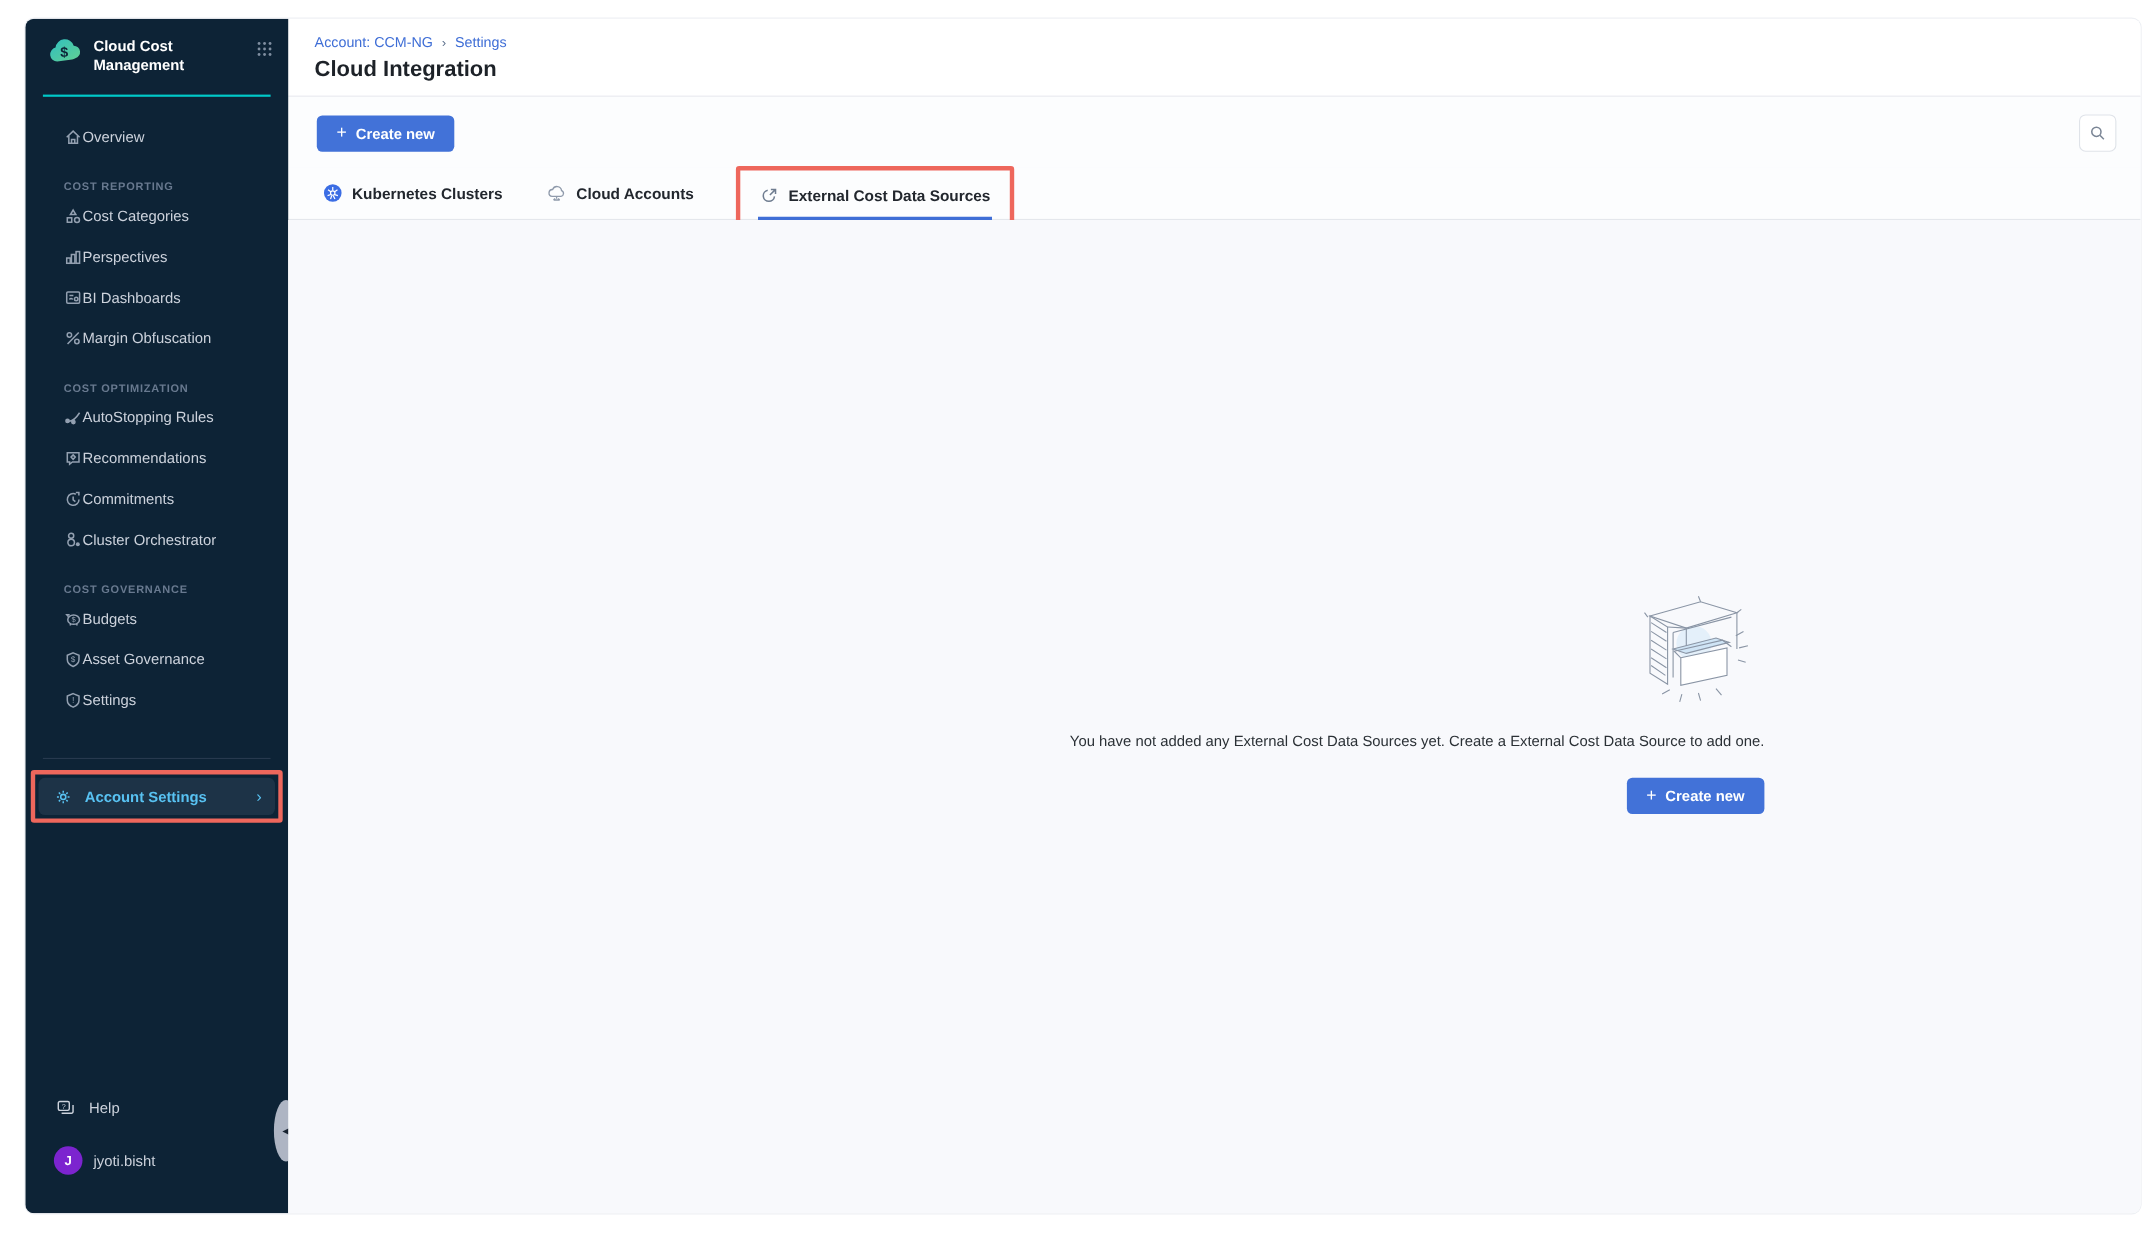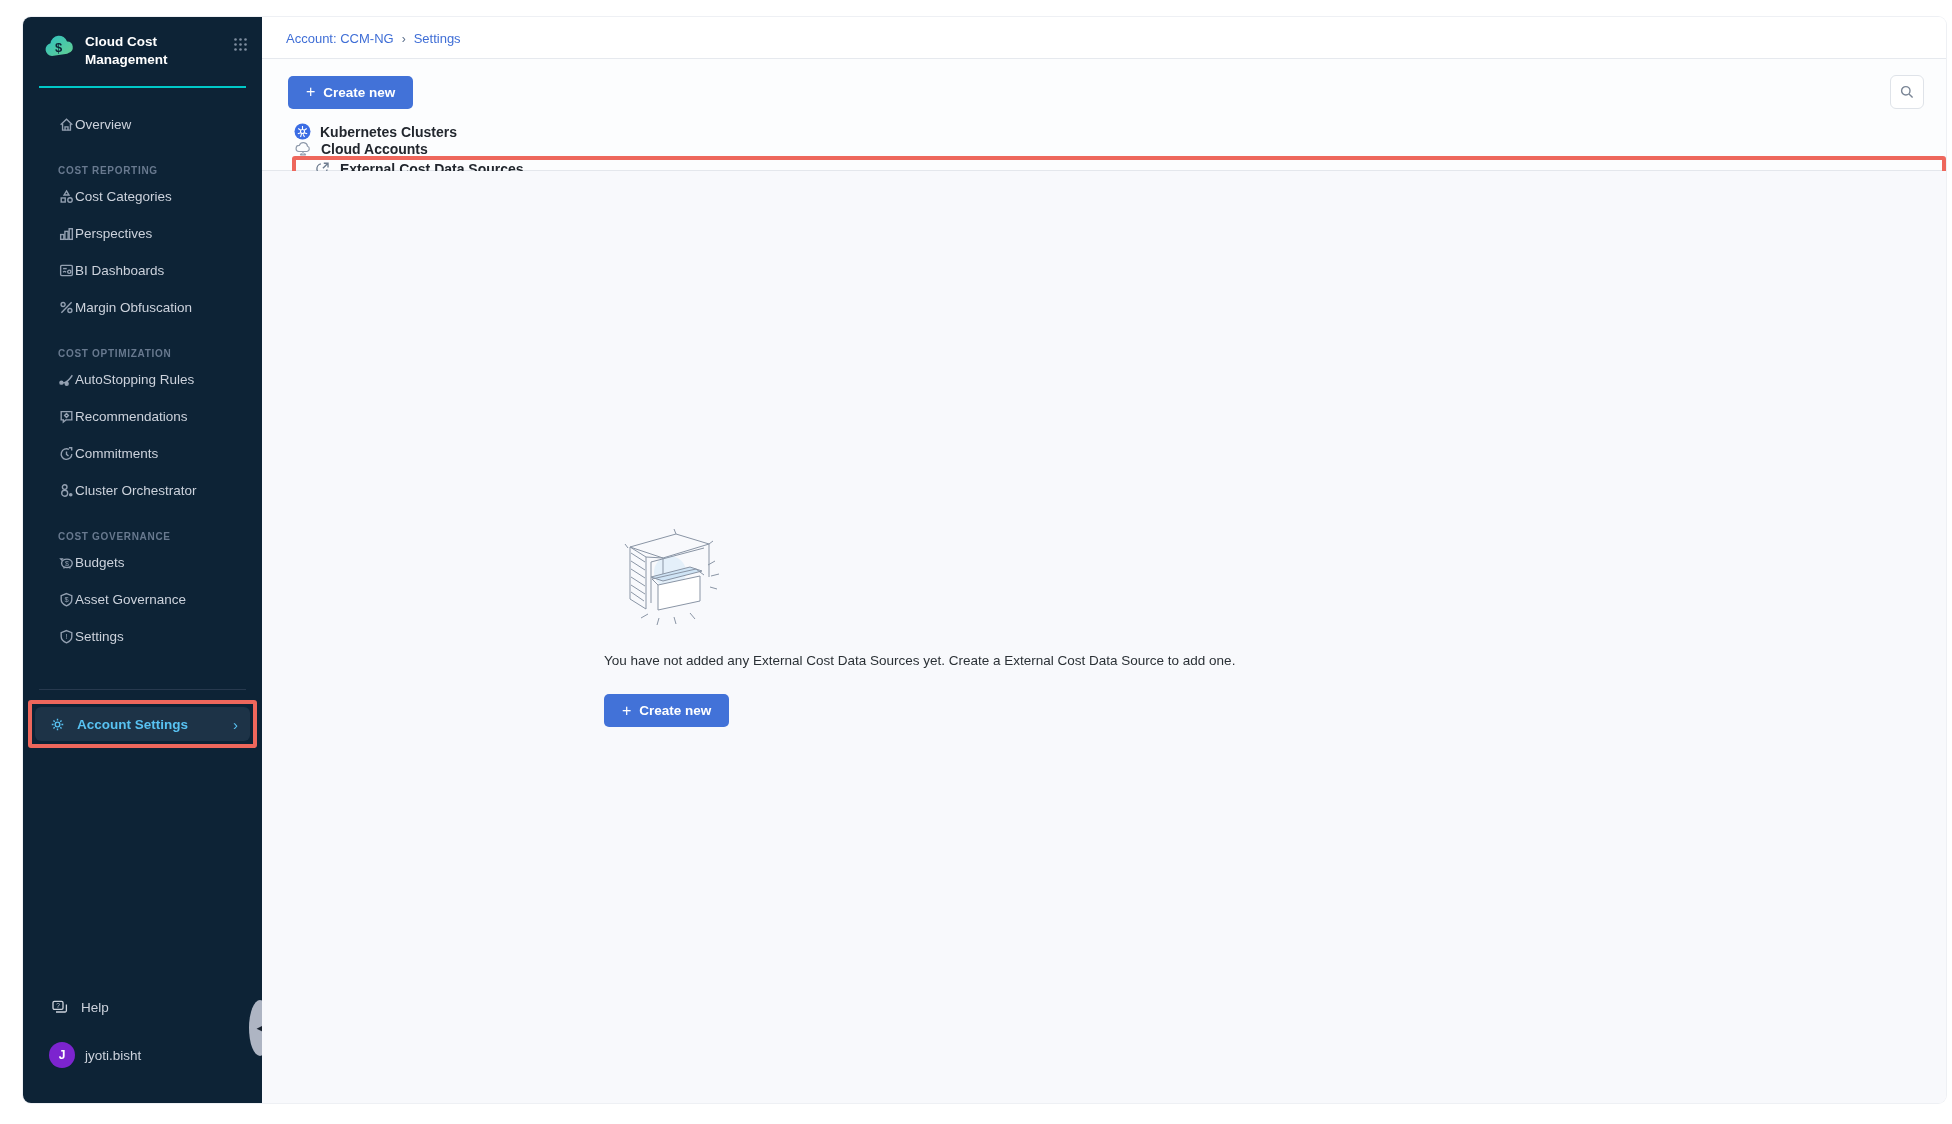--- a/index.html
+++ b/index.html
@@ -39,27 +39,27 @@
   .crumb-link { color:#3f6ed6; text-decoration:none; cursor:pointer; }
   .crumb-sep { color:#5b6f8c; font-size:12px; }
   .page-title { margin-top:6px; font-size:20px; font-weight:700; color:#1d2228; }
   .hdr-divider { height:1px; background:#e6e9ee; }
 
   .toolbar { background:#fcfdfe; display:flex; align-items:center; justify-content:space-between; padding:16px 22px 14px 26px; }
   .btn-primary { background:#4272d8; color:#fff; font-family:inherit; font-weight:700; font-size:13.5px; border:none; border-radius:5px; padding:0 18px; height:33px; display:inline-flex; align-items:center; gap:8px; cursor:pointer; }
   .btn-primary .plus { font-weight:400; font-size:16px; line-height:1; }
   .search-btn { width:34px; height:34px; background:#fff; border:1px solid #dfe3e9; border-radius:6px; display:flex; align-items:center; justify-content:center; cursor:pointer; color:#7b8696; }
 
-  .tabs { background:#fcfdfe; display:flex; align-items:stretch; height:48px; padding-left:30px; border-bottom:1px solid #e4e7ec;flex-direction:column; }
+  .tabs { background:#fcfdfe; display:flex; align-items:stretch; height:48px; padding-left:30px; border-bottom:1px solid #e4e7ec; }
   .tab { display:flex; align-items:center; gap:9px; margin-right:36px; font-weight:700; font-size:14px; color:#22272e; cursor:pointer; padding:0 2px; }
   .annotation-tab { display:flex; align-items:stretch; border:4px solid #ee675c; border-radius:3px; margin:-1px 0 -5px; padding:0 16px; }
   .tab.active { box-shadow: inset 0 -3px 0 #3f6ed6; margin-right:0; }
 
   .content { flex:1; position:relative; background:#f8f9fc; }
-  .empty { position:absolute; left:50%; top:346px; transform:translateX(-50%); display:flex; flex-direction:column; align-items:flex-start; width:1000px; }
+  .empty { position:absolute; left:50%; top:330px; transform:translateX(-50%); display:flex; flex-direction:column; align-items:flex-end; width:1000px; }
   .empty-msg { margin-top:16px; font-size:13.5px; color:#2b3136; text-align:center; }
   .empty .btn-primary { margin-top:26px; }
 
   .icn { flex:none; display:block; }
 </style>
 </head>
 <body>
 
 <div class="app">
 
@@ -233,20 +233,21 @@
   </nav>
 
   <main class="main">
 
     <div class="main-header">
       <div class="breadcrumb">
         <a class="crumb-link">Account: CCM-NG</a>
         <span class="crumb-sep">›</span>
         <a class="crumb-link">Settings</a>
       </div>
+      <h1 class="page-title">Cloud Integration</h1>
     </div>
     <div class="hdr-divider"></div>
 
     <div class="toolbar">
       <button class="btn-primary">
         <span class="plus">+</span>
         <span>Create new</span>
       </button>
       <button class="search-btn">
         <svg class="icn" width="16" height="16" viewBox="0 0 16 16" fill="none" stroke="currentColor" stroke-width="1.4">

